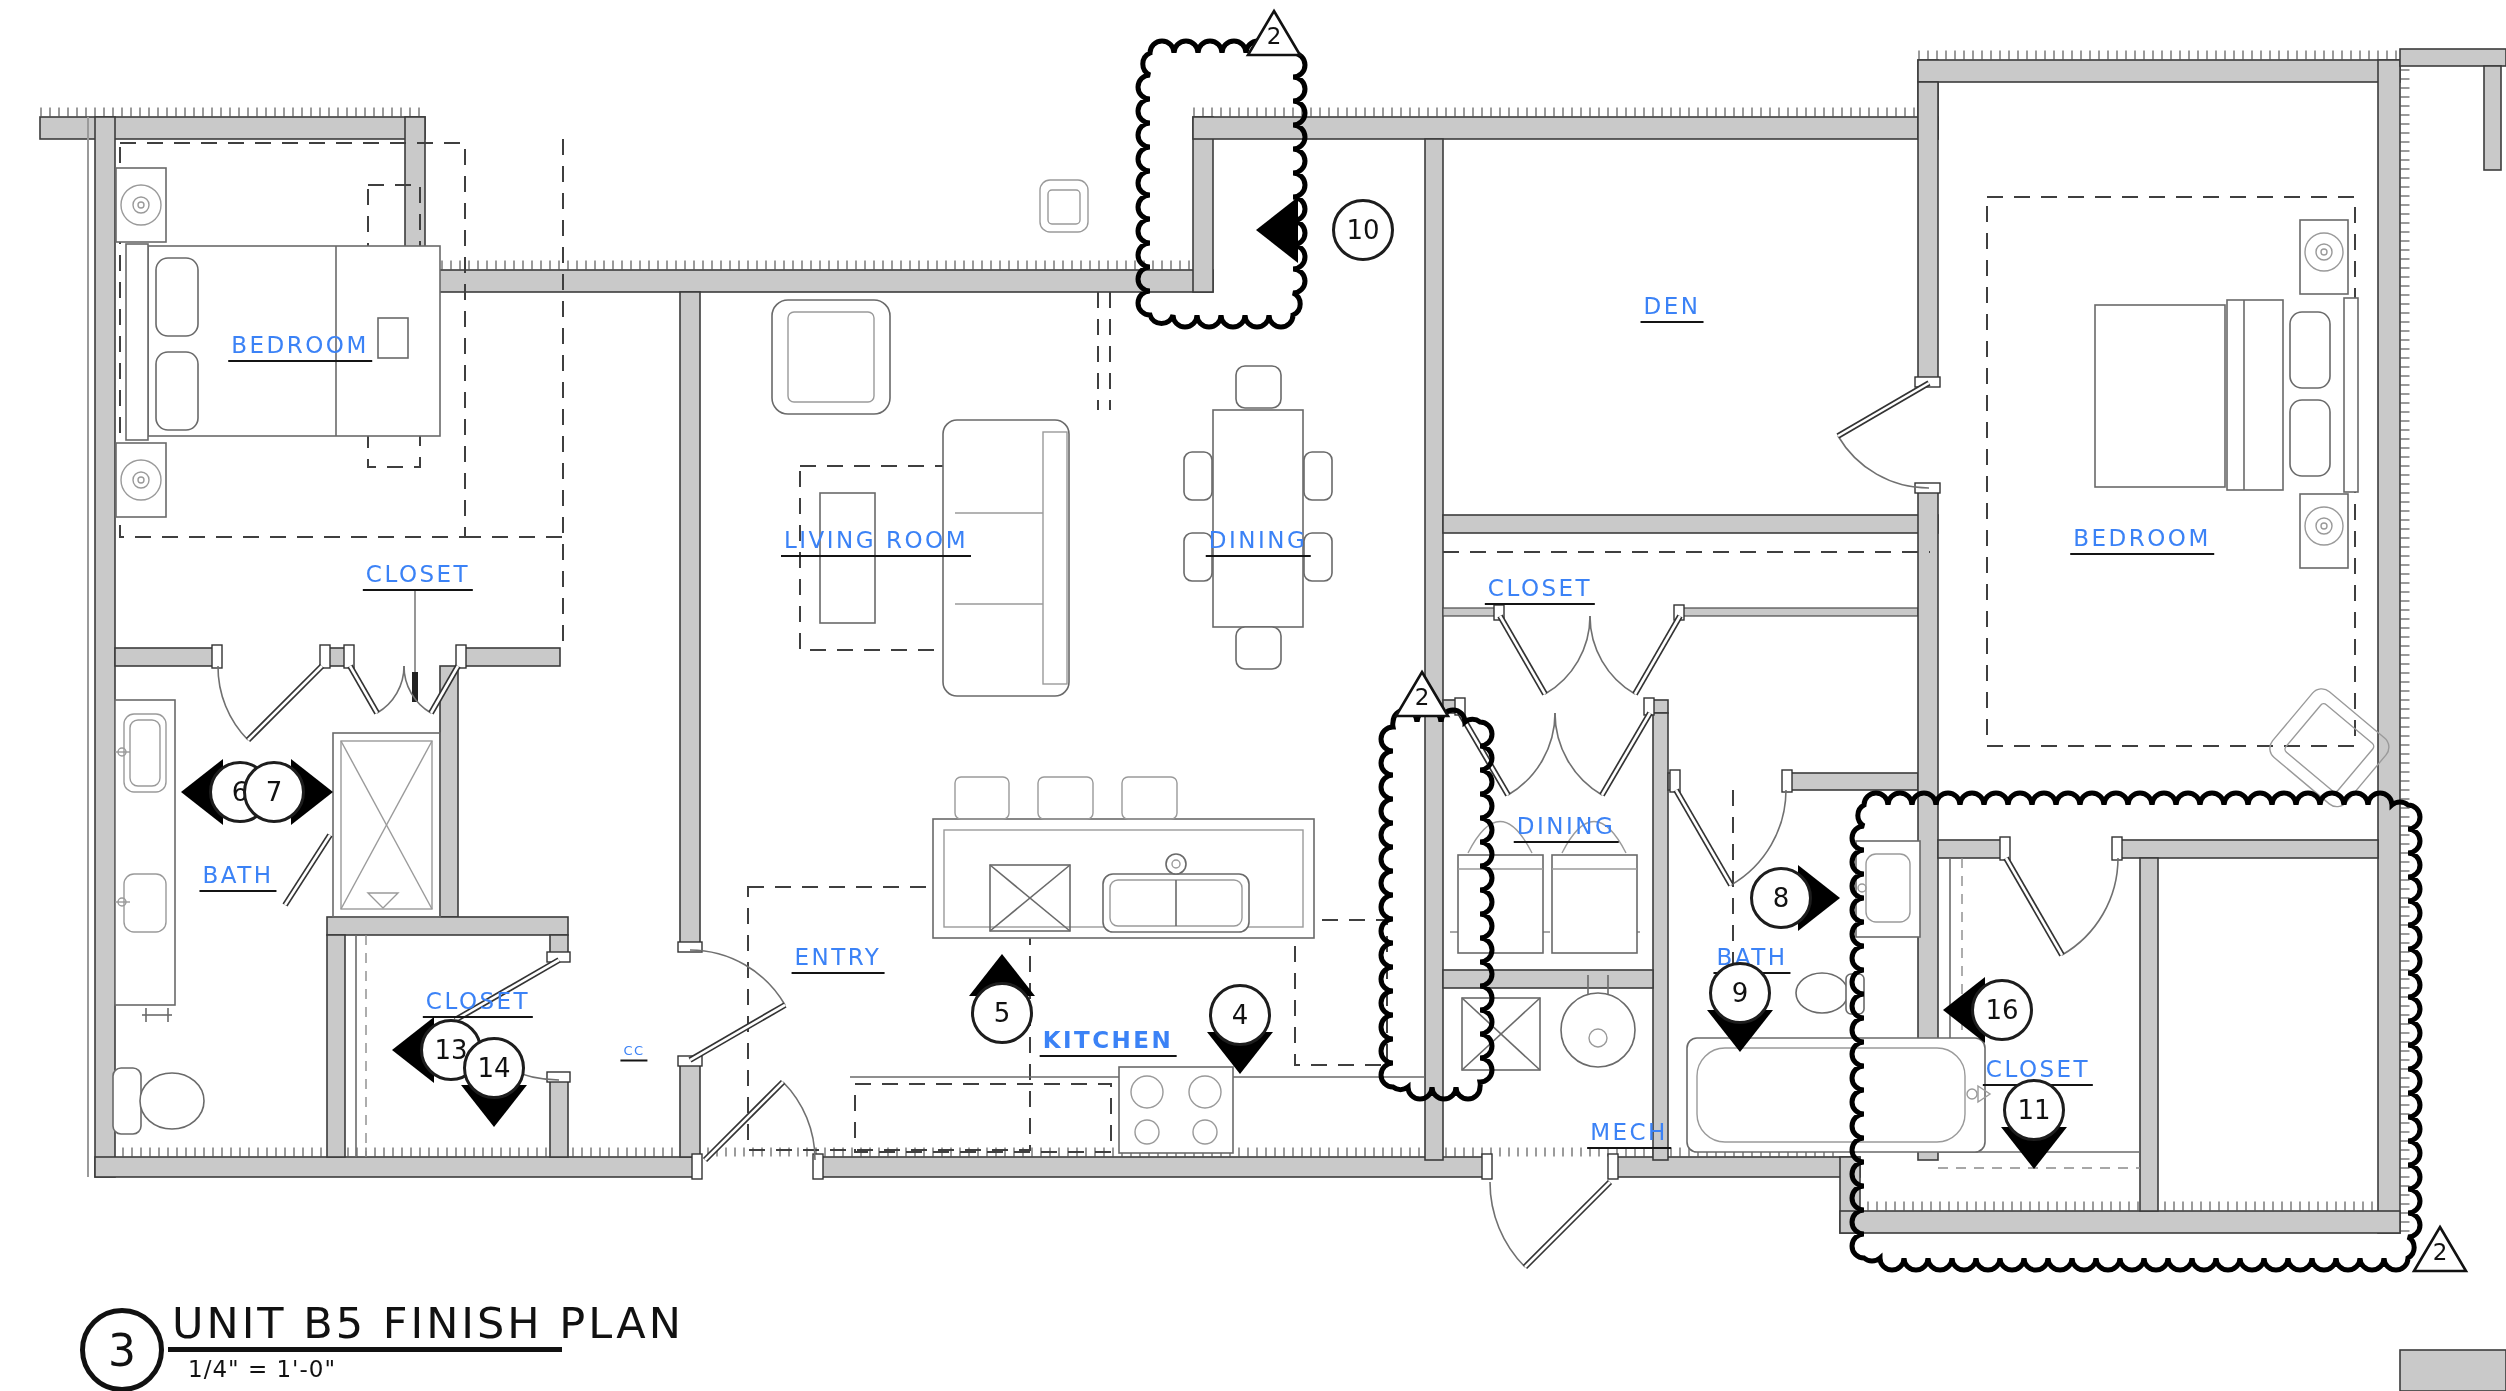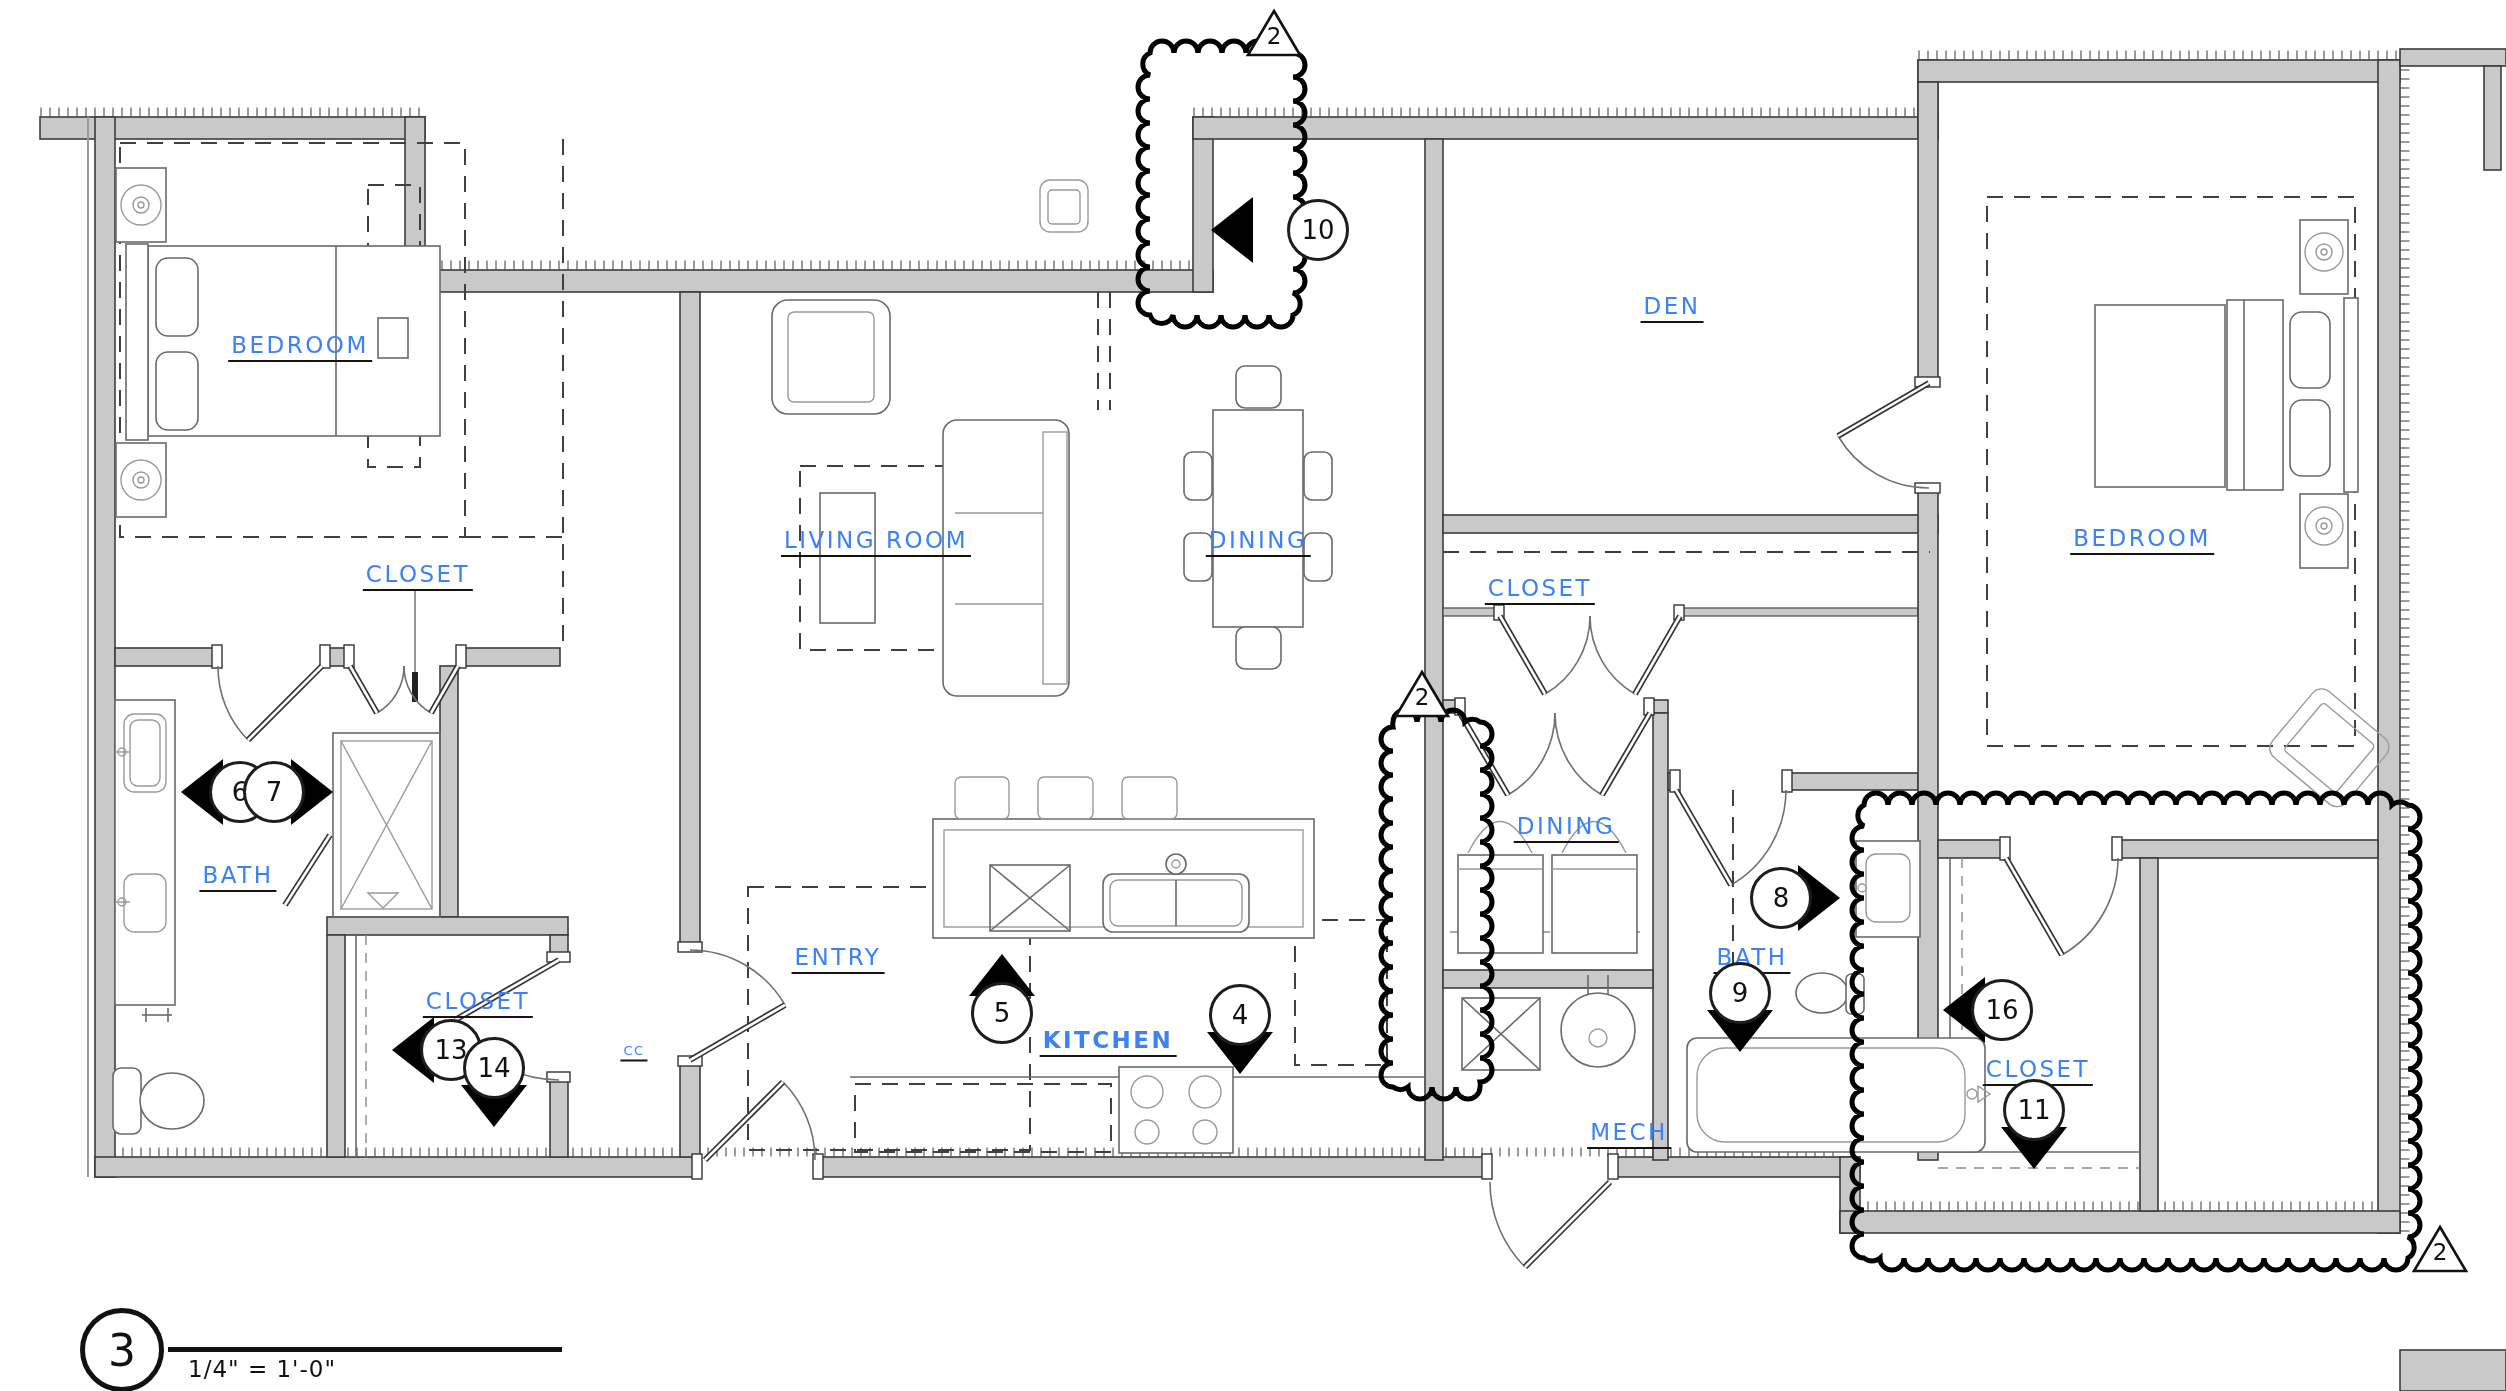--- a/index.html
+++ b/index.html
@@ -375,21 +375,21 @@
   <div class="room-label" style="left:876px;top:542px;">LIVING ROOM</div>
   <div class="room-label" style="left:1258px;top:542px;">DINING</div>
   <div class="room-label" style="left:1672px;top:308px;">DEN</div>
   <div class="room-label" style="left:1540px;top:590px;">CLOSET</div>
   <div class="room-label" style="left:1566px;top:828px;">DINING</div>
   <div class="room-label" style="left:1752px;top:959px;">BATH</div>
   <div class="room-label" style="left:1597px;top:1134px;margin-left:32px;">MECH</div>
   <div class="room-label" style="left:2142px;top:540px;">BEDROOM</div>
   <div class="room-label" style="left:2038px;top:1071px;">CLOSET</div>
 
-  <div class="callout left" style="left:1280px;top:230px;gap:48px;">
+  <div class="callout left" style="left:1325px;top:230px;gap:48px;">
       <span class="tri"></span>
       <span class="num">10</span>
     </div>
   <div class="callout left" style="left:226px;top:792px;">
       <span class="tri"></span>
       <span class="num">6</span>
     </div>
   <div class="callout right" style="left:288px;top:792px;">
       <span class="tri"></span>
       <span class="num">7</span>
@@ -442,16 +442,17 @@
   <div class="rev-tri" style="left:2440px;top:1249px;">
     <svg width="58" height="50">
         <polygon points="29,3 55,47 3,47" fill="#fff" stroke="#111" stroke-width="2.6"></polygon>
       </svg>
     <span class="num">2</span>
   </div>
 
   <div class="tb-circle">
       <span>3</span>
     </div>
+  <div class="tb-title">UNIT B5 FINISH PLAN</div>
   <div class="tb-rule"></div>
   <div class="tb-scale">1/4" = 1'-0"</div>
 
 </div>
 
 </body></html>

